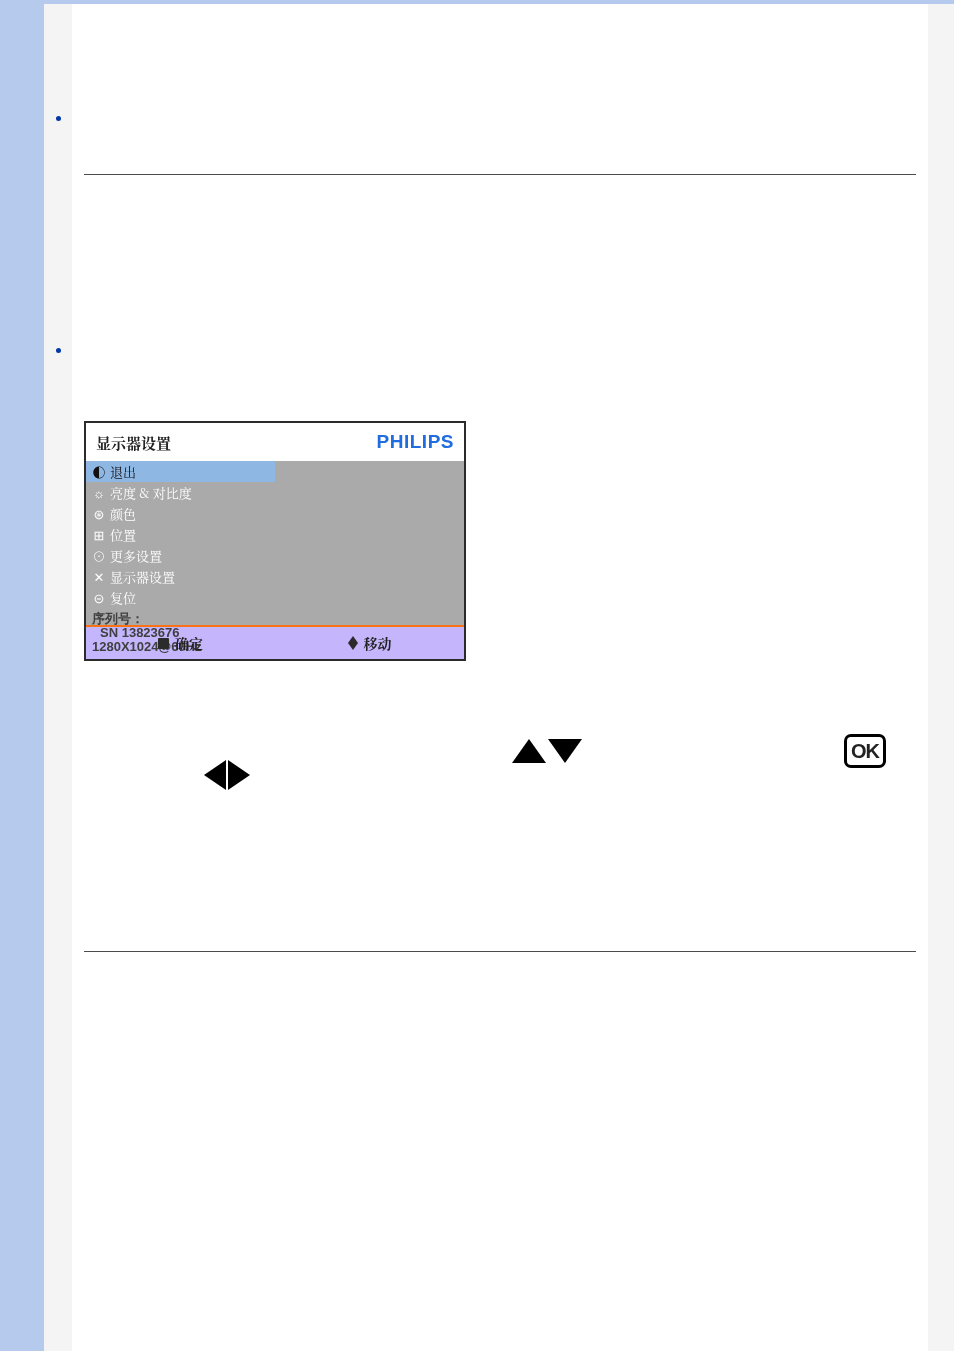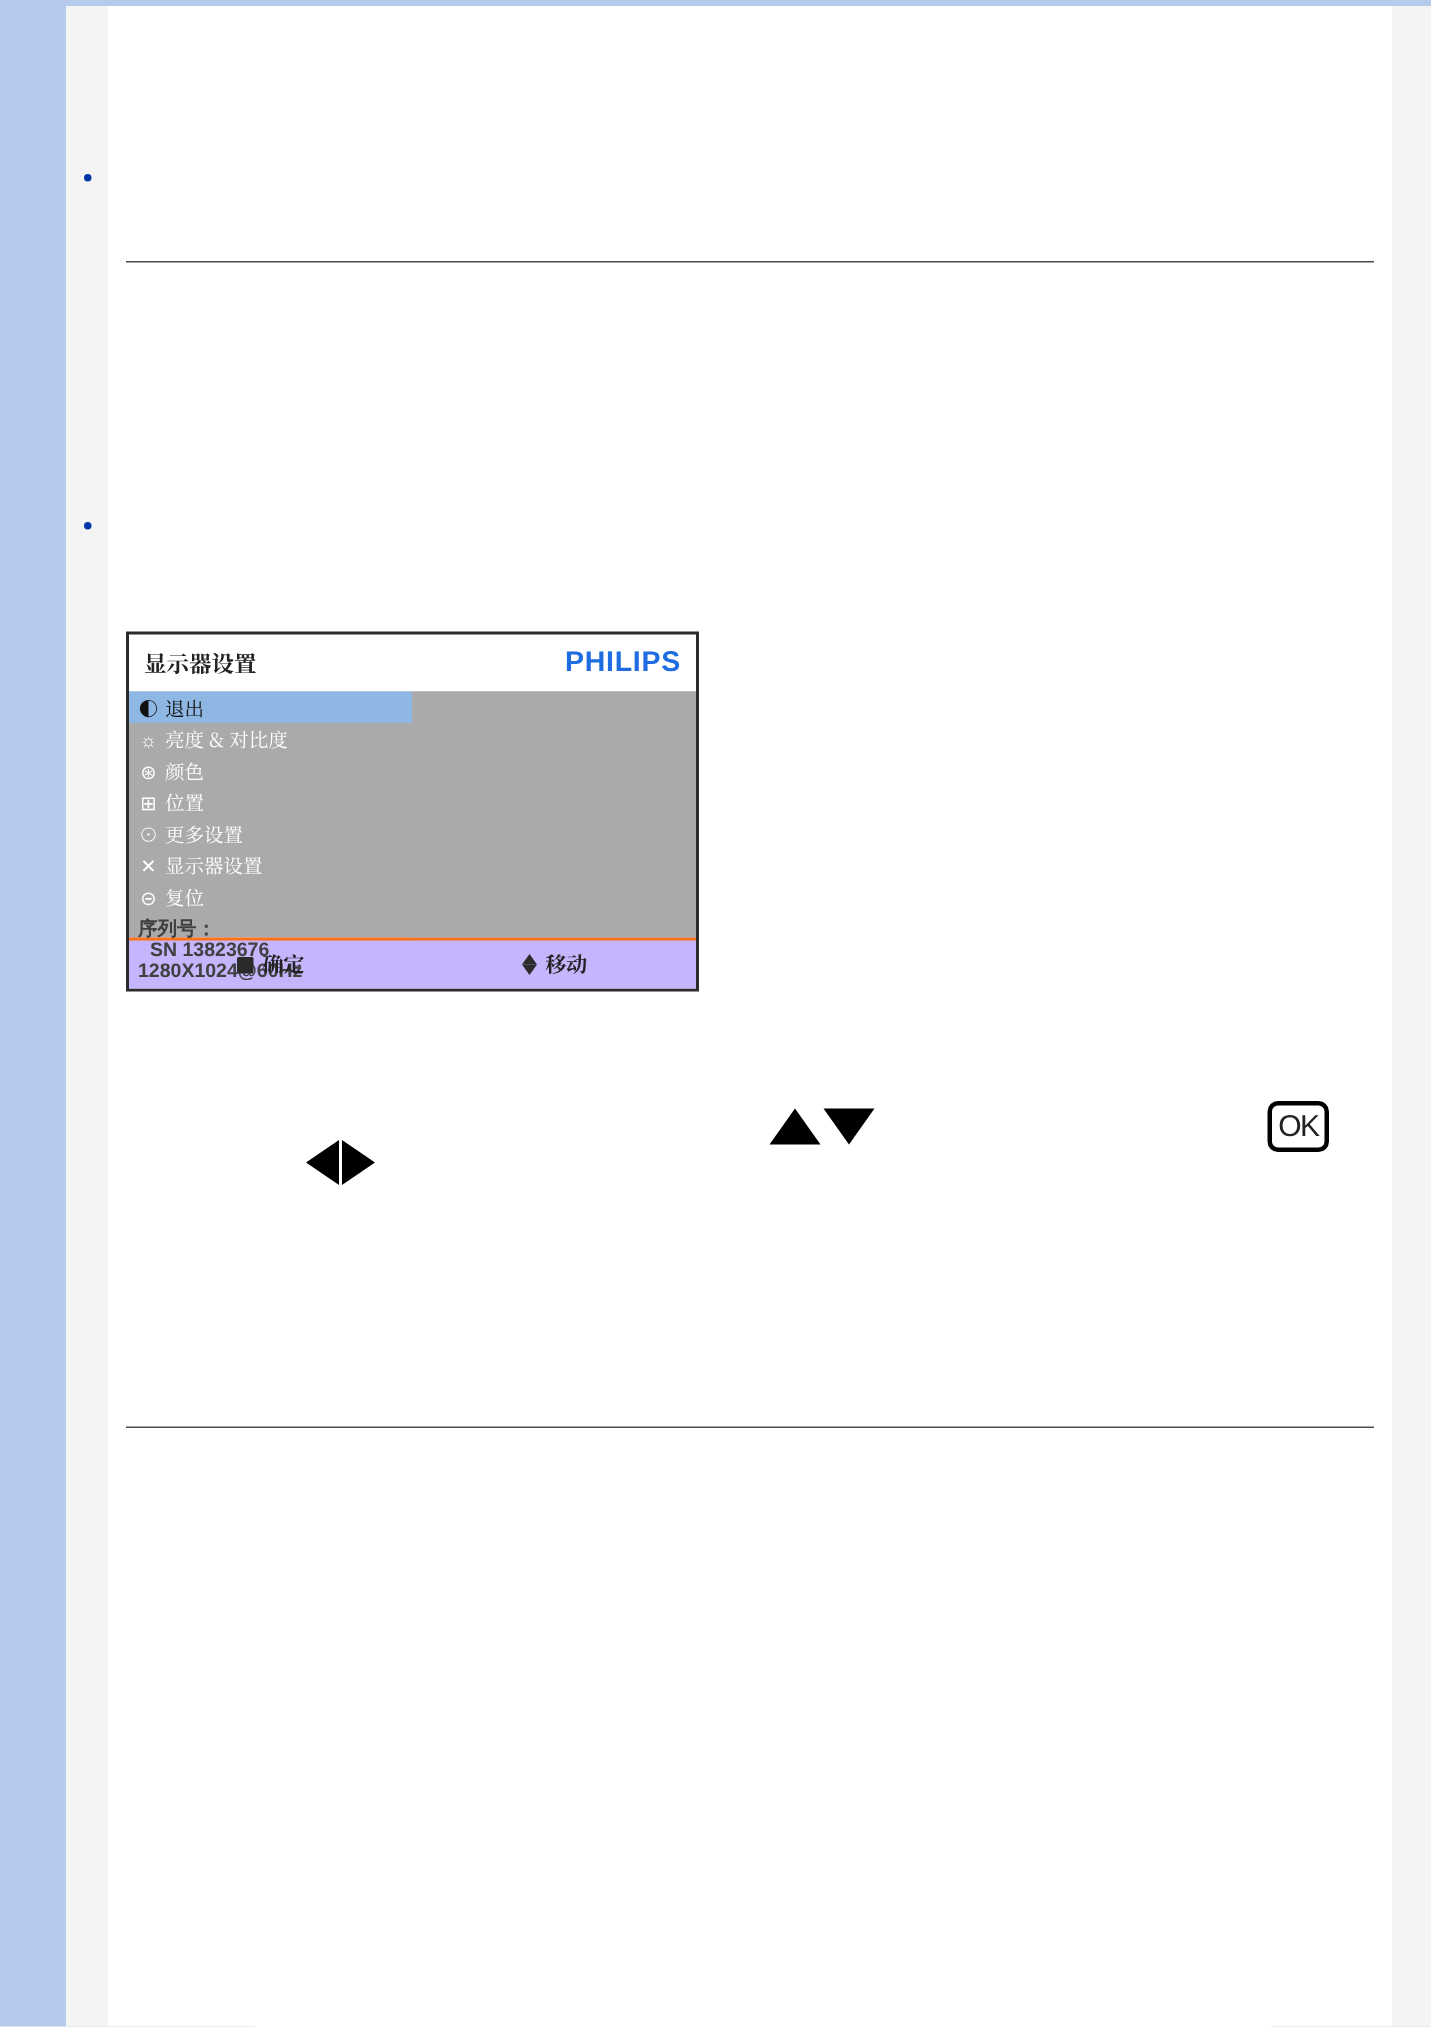--- a/index.html
+++ b/index.html
@@ -120,21 +120,21 @@
   
   .lr-arrows{display:inline-flex;align-items:center;gap:2px;vertical-align:middle}
   .tri-l{width:0;height:0;border-top:15px solid transparent;border-bottom:15px solid transparent;border-right:22px solid #000}
   .tri-r{width:0;height:0;border-top:15px solid transparent;border-bottom:15px solid transparent;border-left:22px solid #000}
   .ud-arrows{display:inline-flex;align-items:center;gap:2px;vertical-align:middle}
   .tri-u{width:0;height:0;border-left:17px solid transparent;border-right:17px solid transparent;border-bottom:24px solid #000}
   .tri-d{width:0;height:0;border-left:17px solid transparent;border-right:17px solid transparent;border-top:24px solid #000}
   .ok-box{
     display:inline-flex;align-items:center;justify-content:center;
     border:3px solid #000;border-radius:7px;
-    font-family:Arial,Helvetica,sans-serif;font-weight:400;font-size:20px;
+    font-family:Arial,Helvetica,sans-serif;font-weight:700;font-size:20px;
     padding:0 4px;height:28px;letter-spacing:-1px;
     vertical-align:middle;
   }
 </style>
 </head>
 <body>
 
 <div class="page-frame">
   <span class="bullet" style="top:112px"></span>
   <span class="bullet" style="top:344px"></span>

